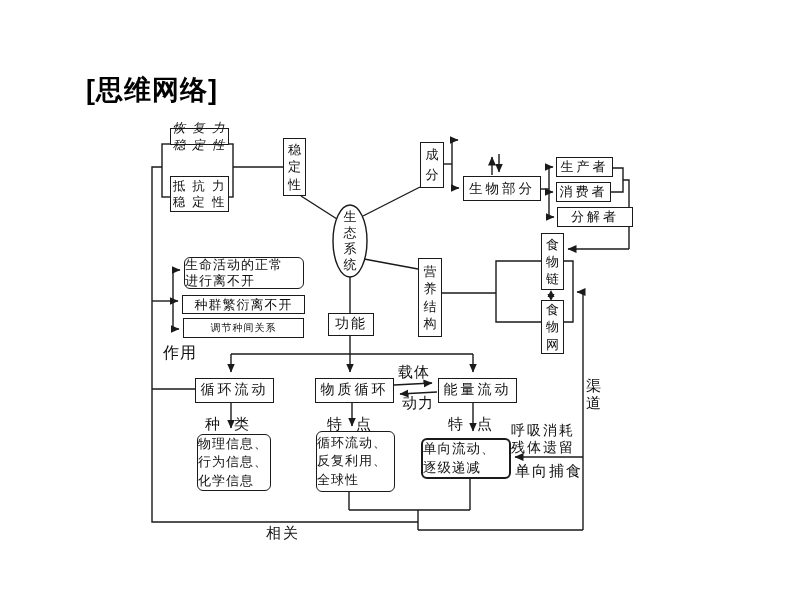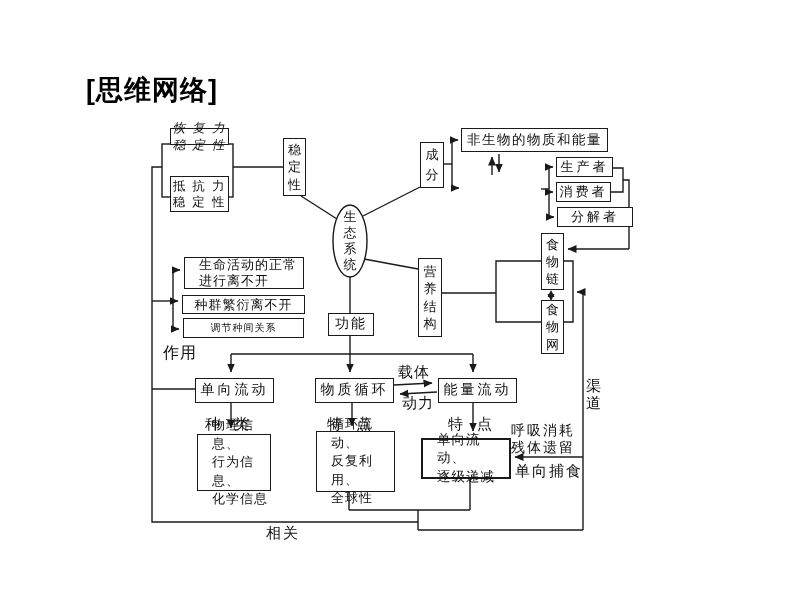--- a/index.html
+++ b/index.html
@@ -8,21 +8,21 @@
     font-family:"Liberation Serif","DejaVu Serif",serif;color:#111;
   }
   #lines{position:absolute;left:0;top:0;z-index:0;}
   .box{
     position:absolute;z-index:2;box-sizing:border-box;
     border:1.5px solid #1a1a1a;background:#fff;
     display:flex;align-items:center;justify-content:center;
     white-space:pre-line;text-align:center;
     font-size:13px;line-height:1.32;letter-spacing:2px;
   }
-  .box.la{justify-content:flex-start;text-align:left;padding-left:14px;letter-spacing:1px;}
+  .box.la{justify-content:flex-start;text-align:left;padding-left:0;letter-spacing:1px;border-radius:6px;}
   .box.bold{border-width:2px;}
   .lbl{
     position:absolute;z-index:2;white-space:pre-line;line-height:1.15;
     font-size:15px;color:#111;letter-spacing:1px;
   }
   .lbl.spread{letter-spacing:14px;}
   .ellipse-text{
     position:absolute;z-index:2;display:flex;align-items:center;justify-content:center;
     white-space:pre-line;text-align:center;font-size:13px;line-height:1.25;letter-spacing:0;
   }
@@ -116,40 +116,40 @@
 
   <div class="box" style="left:170px;top:128px;width:59px;height:17px;font-size:12.5px;letter-spacing:2px;font-style:italic;">恢 复 力
 稳 定 性</div>
   <div class="box" style="left:170px;top:176px;width:59px;height:36px;font-size:12.5px;letter-spacing:2px;">抵 抗 力
 稳 定 性</div>
   <div class="box" style="left:283px;top:138px;width:23px;height:58px;letter-spacing:0;">稳
 定
 性</div>
   <div class="box" style="left:420px;top:142px;width:24px;height:46px;letter-spacing:0;line-height:1.55;">成
 分</div>
-  <div class="box" style="left:461px;top:128px;width:147px;height:24px;font-size:13.5px;letter-spacing:1.5px;">非生物的物质和能量</div>
+  <div class="box" style="left:463px;top:176px;width:78px;height:25px;font-size:13.5px;letter-spacing:3px;">生物部分</div>
   <div class="box" style="left:556px;top:157px;width:57px;height:20px;letter-spacing:3px;">生产者</div>
   <div class="box" style="left:556px;top:182px;width:55px;height:20px;letter-spacing:3px;">消费者</div>
   <div class="box" style="left:557px;top:207px;width:76px;height:20px;letter-spacing:3px;">分解者</div>
   <div class="box" style="left:418px;top:258px;width:24px;height:79px;letter-spacing:0;">营
 养
 结
 构</div>
   <div class="box" style="left:541px;top:233px;width:23px;height:57px;letter-spacing:0;">食
 物
 链</div>
   <div class="box" style="left:541px;top:300px;width:23px;height:54px;letter-spacing:0;">食
 物
 网</div>
   <div class="box" style="left:328px;top:313px;width:46px;height:23px;font-size:14px;letter-spacing:2px;">功能</div>
   <div class="box la" style="left:184px;top:257px;width:120px;height:32px;font-size:13px;line-height:1.2;">生命活动的正常
 进行离不开</div>
   <div class="box" style="left:182px;top:295px;width:123px;height:19px;font-size:13px;letter-spacing:1px;">种群繁衍离不开</div>
   <div class="box" style="left:183px;top:318px;width:121px;height:20px;font-size:10px;letter-spacing:1px;">调节种间关系</div>
-  <div class="box" style="left:195px;top:378px;width:79px;height:25px;font-size:14px;letter-spacing:3px;">单向流动</div>
+  <div class="box" style="left:195px;top:378px;width:79px;height:25px;font-size:14px;letter-spacing:3px;">循环流动</div>
   <div class="box" style="left:315px;top:378px;width:79px;height:25px;font-size:14px;letter-spacing:3px;">物质循环</div>
   <div class="box" style="left:438px;top:378px;width:79px;height:25px;font-size:14px;letter-spacing:3px;text-align:right;">能量流动</div>
   <div class="box la" style="left:197px;top:434px;width:74px;height:57px;font-size:13px;line-height:1.42;">物理信息、
 行为信息、
 化学信息</div>
   <div class="box la" style="left:316px;top:431px;width:79px;height:61px;font-size:13px;line-height:1.42;">循环流动、
 反复利用、
 全球性</div>
   <div class="box la bold" style="left:421px;top:438px;width:90px;height:41px;font-size:13.5px;line-height:1.35;">单向流动、
 逐级递减</div>

